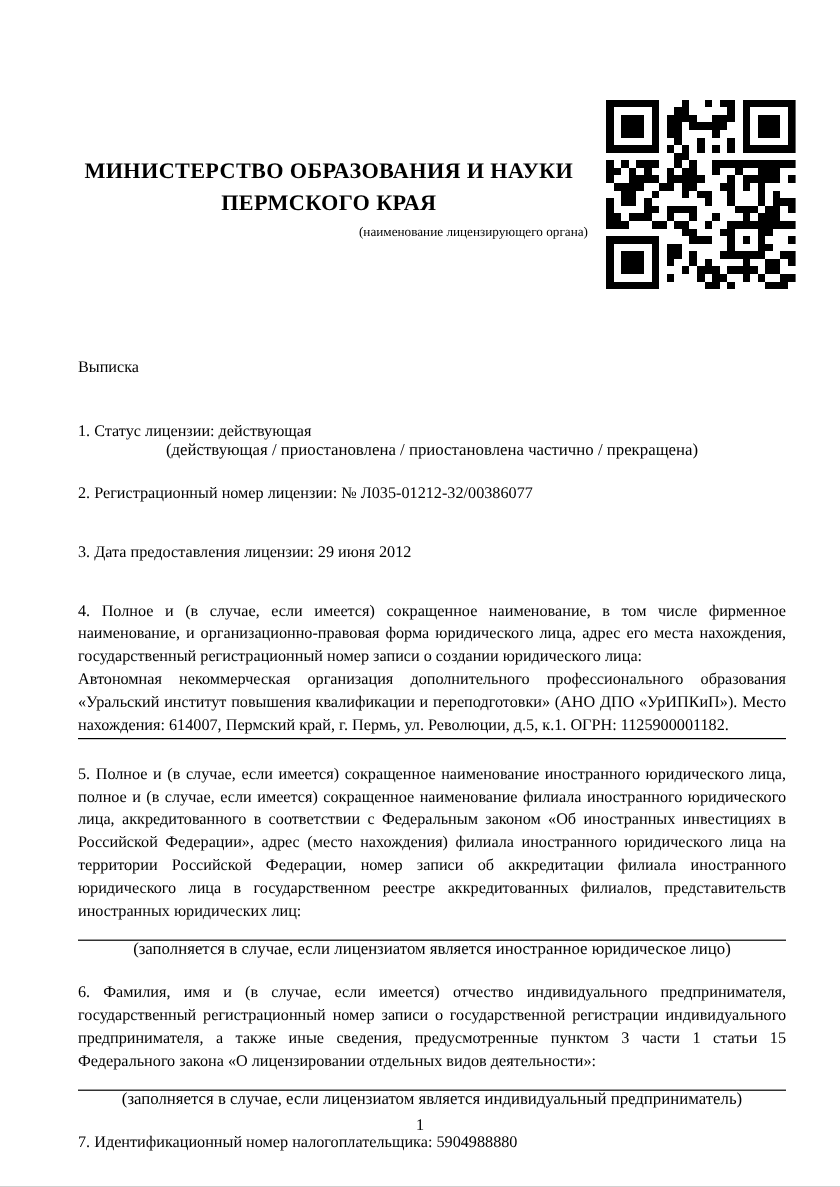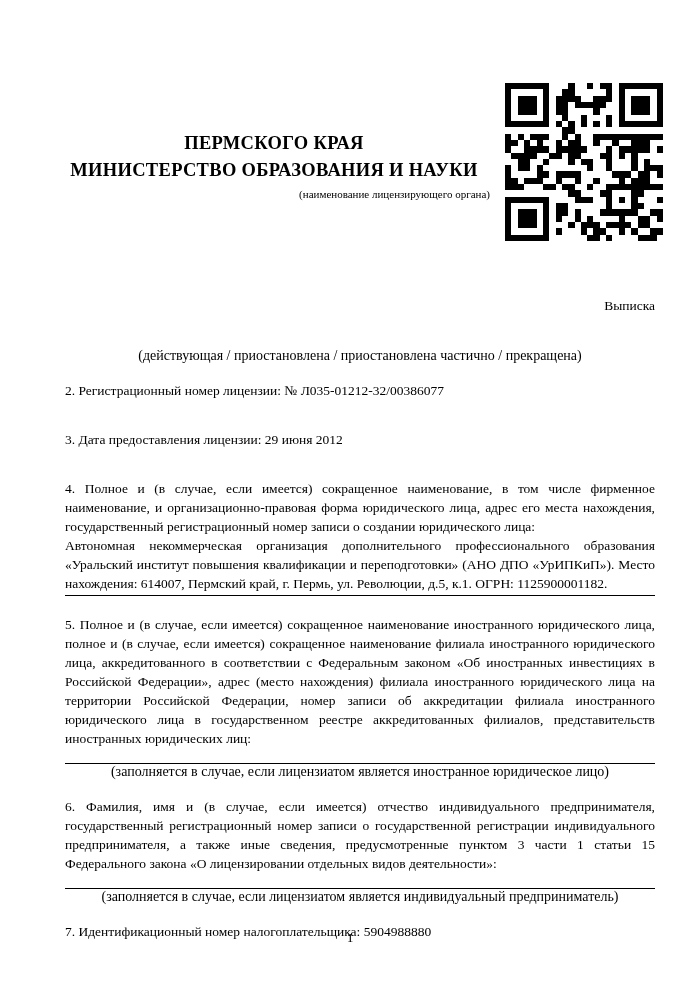--- a/index.html
+++ b/index.html
@@ -35,21 +35,21 @@
   }
   .qr {
     position: absolute;
     left: 505px; top: 83px;
     width: 158px; height: 158px;
   }
   .qr svg { display: block; width: 158px; height: 158px; }
   .content {
     margin: 0 45px 0 65px; 
   }
-  .doc-title { text-align: right; margin-top: 6px; }
+  .doc-title { text-align: left; margin-top: 6px; }
   .doc-title div { line-height: 19px; }
   .item { margin-top: 30px; text-align: justify; }
   .item.gap-lg { margin-top: 34px; }
   .item.gap-md { margin-top: 19px; }
   .plain { text-align: left; }
   .field-note {
     font-size: 14px;
     line-height: 13px;
     text-align: center;
     margin-top: 1px;
@@ -67,22 +67,22 @@
     text-align: center;
   }
 </style>
 </head>
 <body>
 
 <div class="page">
 
   <div class="header">
     <div class="title-block">
+      <div class="ministry-name">МИНИСТЕРСТВО ОБРАЗОВАНИЯ И НАУКИ</div>
       <div class="ministry-name">ПЕРМСКОГО КРАЯ</div>
-      <div class="ministry-name">МИНИСТЕРСТВО ОБРАЗОВАНИЯ И НАУКИ</div>
       <div class="authority-caption">(наименование лицензирующего органа)</div>
     </div>
     <div class="qr">
       <svg id="qr-svg" viewBox="0 0 25 25" shape-rendering="crispEdges">
           <g fill="#000000">
             <rect x="0" y="0" width="1" height="1"></rect>
             <rect x="1" y="0" width="1" height="1"></rect>
             <rect x="2" y="0" width="1" height="1"></rect>
             <rect x="3" y="0" width="1" height="1"></rect>
             <rect x="4" y="0" width="1" height="1"></rect>
@@ -399,20 +399,21 @@
     </div>
   </div>
 
   <div class="content">
 
     <div class="doc-title">
       <div>Выписка</div>
     </div>
 
     <div class="item gap-lg plain">
+      <div>1. Статус лицензии: действующая</div>
       <div class="field-note">(действующая / приостановлена / приостановлена частично / прекращена)</div>
     </div>
 
     <div class="item gap-md plain">
       <div>2. Регистрационный номер лицензии: № Л035-01212-32/00386077</div>
     </div>
 
     <div class="item plain">
       <div>3. Дата предоставления лицензии: 29 июня 2012</div>
     </div>

